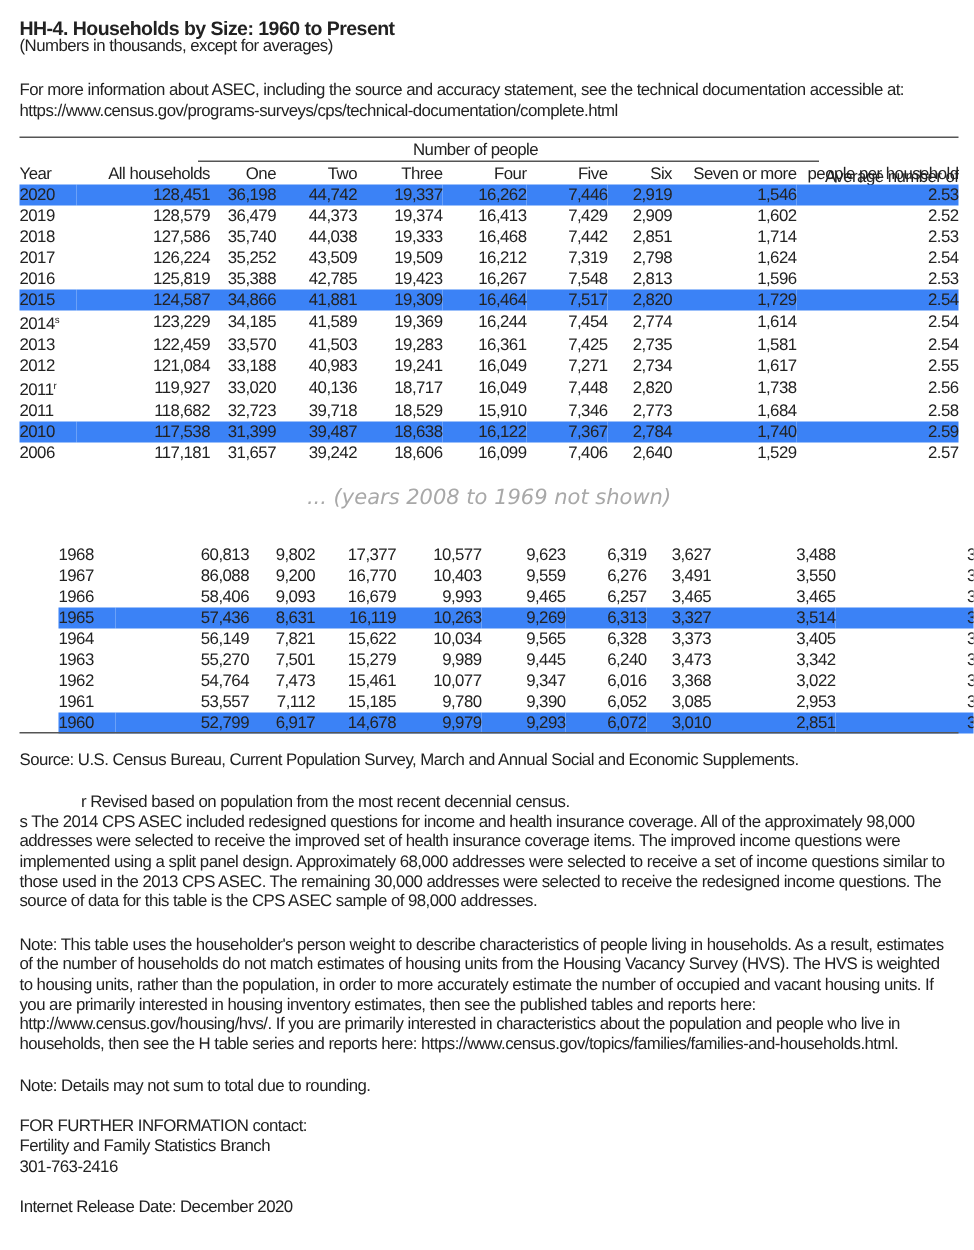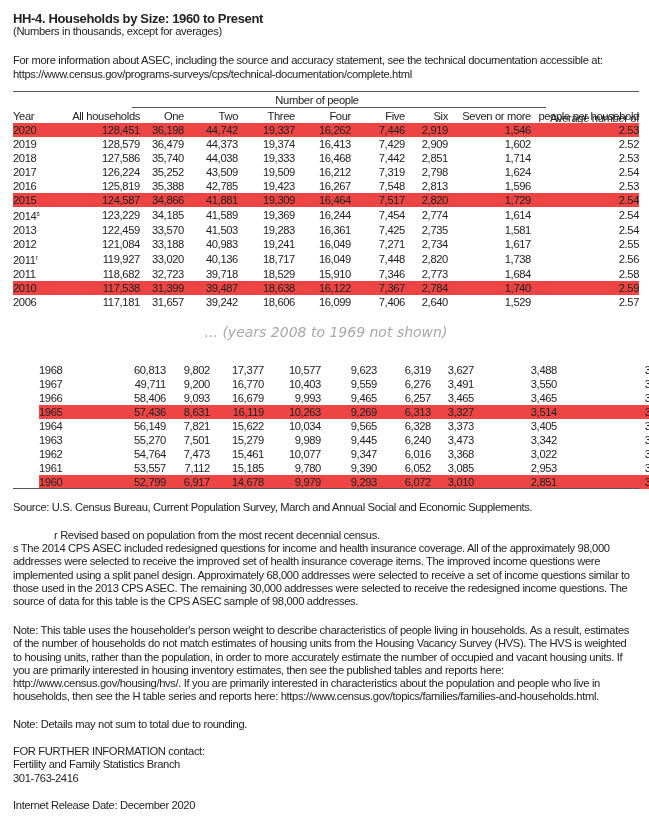--- a/index.html
+++ b/index.html
@@ -13,21 +13,21 @@
   .subtitle { left: 13px; top: 25px; }
   .info { left: 13px; top: 53px; line-height: 14px; }
   .rule-top { left: 13px; top: 91px; width: 626px; height: 0; border-top: 1.6px solid #555; }
   .np-label { left: 132px; top: 94px; width: 370px; text-align: center; }
   .np-rule { left: 132px; top: 107px; width: 414px; border-top: 1px solid #555; height: 0; }
   .avg1 { right: 10px; top: 112px; }
   table { position: absolute; left: 13px; border-collapse: collapse; width: 626px; table-layout: fixed; }
   td, th { padding: 0; height: 14px; line-height: 14px; white-space: nowrap; font-weight: normal; }
   th { height: 13px; line-height: 13px; }
   td.num, th.num { text-align: right; }
-  tr.hl td { background: #ef4444; }
+  tr.hl td { background: #3b82f6; }
   col.c0 { width: 38px; } col.c1 { width: 89px; } col.c2 { width: 44px; }
   col.c3 { width: 54px; } col.c4 { width: 57px; } col.c5 { width: 56px; }
   col.c6 { width: 54px; } col.c7 { width: 43px; } col.c8 { width: 83px; } col.c9 { width: 108px; }
   .y sup { font-size: 6.5px; vertical-align: 4px; }
   .gap { left: 13px; top: 324px; width: 626px; text-align: center; color: #a8a8a8; font-style: italic;
          font-family: "DejaVu Sans", sans-serif; font-size: 14px; letter-spacing: 0; }
   .rule-bottom { left: 13px; top: 488px; width: 626px; border-top: 1.6px solid #555; height: 0; }
   .para { left: 13px; width: 620px; line-height: 13.3px; }
 </style>
 </head>
@@ -270,21 +270,21 @@
         <td class="num">17,377</td>
         <td class="num">10,577</td>
         <td class="num">9,623</td>
         <td class="num">6,319</td>
         <td class="num">3,627</td>
         <td class="num">3,488</td>
         <td class="num">3.23</td>
       </tr>
       <tr>
         <td class="y"><span>1967</span></td>
-        <td class="num">49,711</td>
+        <td class="num">86,088</td>
         <td class="num">9,200</td>
         <td class="num">16,770</td>
         <td class="num">10,403</td>
         <td class="num">9,559</td>
         <td class="num">6,276</td>
         <td class="num">3,491</td>
         <td class="num">3,550</td>
         <td class="num">3.28</td>
       </tr>
       <tr>

